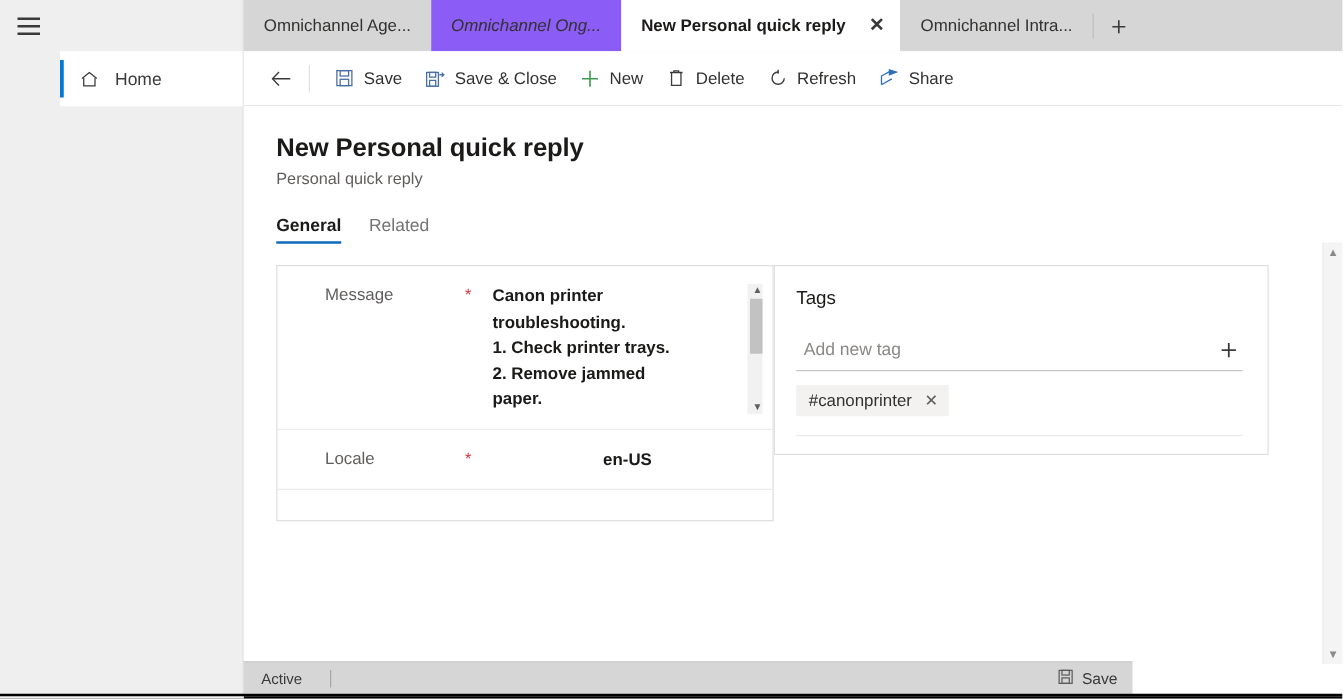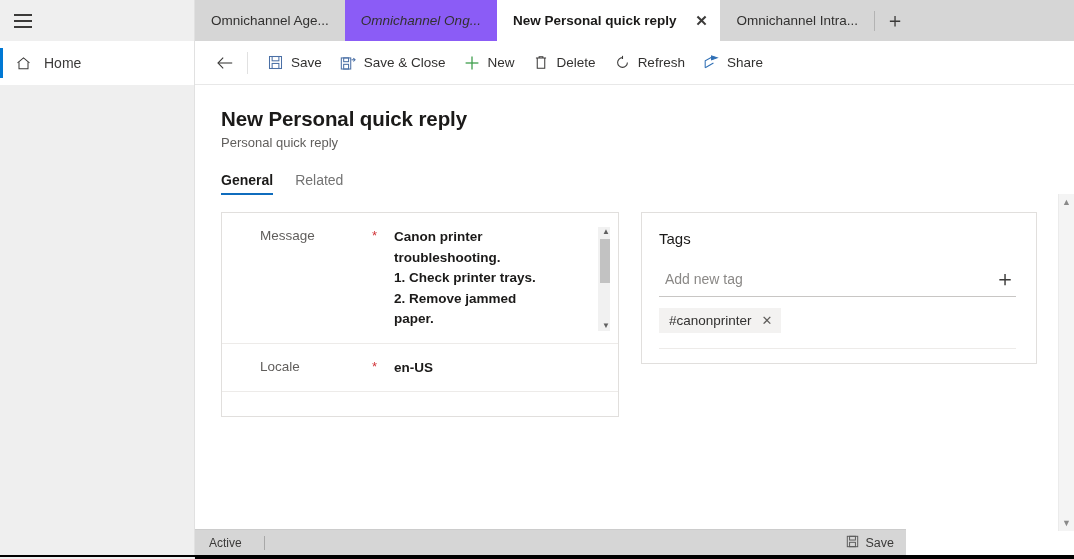--- a/index.html
+++ b/index.html
@@ -76,20 +76,21 @@
     font-weight: 300;
   }
   .tabstrip-rest { flex: 1; background: #d6d6d6; }
 
   
   .leftnav {
     position: absolute; left: 0; top: 41px;
     width: 195px; height: 518px;
     background: #efefef;
     border-right: 1px solid #e1e1e1;
+    padding-left: 48px;
   }
   .home-row {
     height: 44px; background: #ffffff;
     display: flex; align-items: center;
     padding-left: 14px;
     position: relative;
     cursor: pointer;
   }
   .home-row::before {
     content: ""; position: absolute; left: 0; top: 7px;
@@ -146,21 +147,21 @@
     font-size: 14px; color: #737373; padding-bottom: 7px;
     cursor: pointer; position: relative;
   }
   .formtab.active { font-weight: 600; color: #1b1a19; }
   .formtab.active::after {
     content: ""; position: absolute; left: 0; right: 0; bottom: 0;
     height: 2.5px; background: #0f6cbd;
   }
 
   .cards {
-    display: flex; padding: 17px 0 0 26px; gap: 22px;
+    display: flex; padding: 17px 0 0 26px; 
     align-items: flex-start;
   }
 
   
   .card-fields {
     width: 398px;
     border: 1px solid #e1dfdd;
     background: #ffffff;
     padding: 0 0 24px 0;
   }
@@ -188,21 +189,21 @@
     background: #f1f1f1;
     display: flex; flex-direction: column; align-items: center;
     justify-content: space-between;
     cursor: pointer;
   }
   .sb-arrow { font-size: 8px; color: #606060; line-height: 10px; padding: 2px 0; }
   .sb-thumb {
     position: absolute; top: 14px; left: 2px;
     width: 12px; height: 44px; background: #c2c2c2;
   }
-  .field-val.locale { font-weight: 600; }
+  .field-val.locale { font-weight: 600; text-align: center; }
   .card-fields .field-row:last-child { border-bottom: 1px solid #edebe9; }
 
   
   .card-tags {
     width: 396px; height: 152px;
     border: 1px solid #e1dfdd;
     background: #ffffff;
     padding: 17px 20px 0 17px;
   }
   .tags-title { font-size: 15px; color: #1b1a19; }

